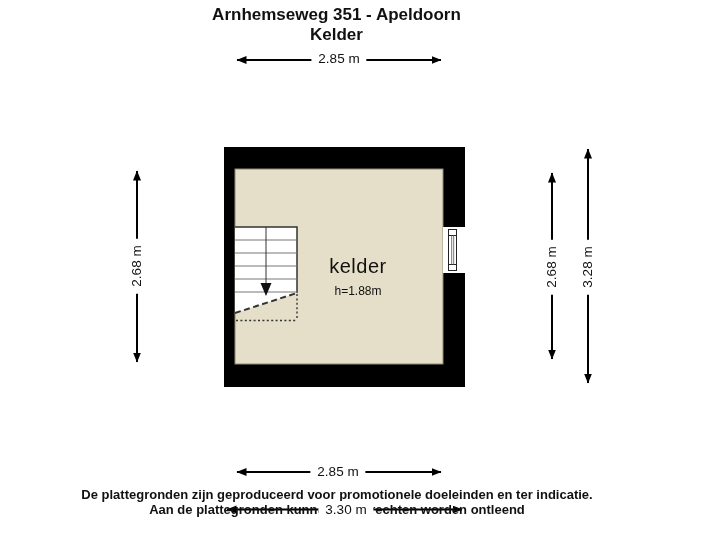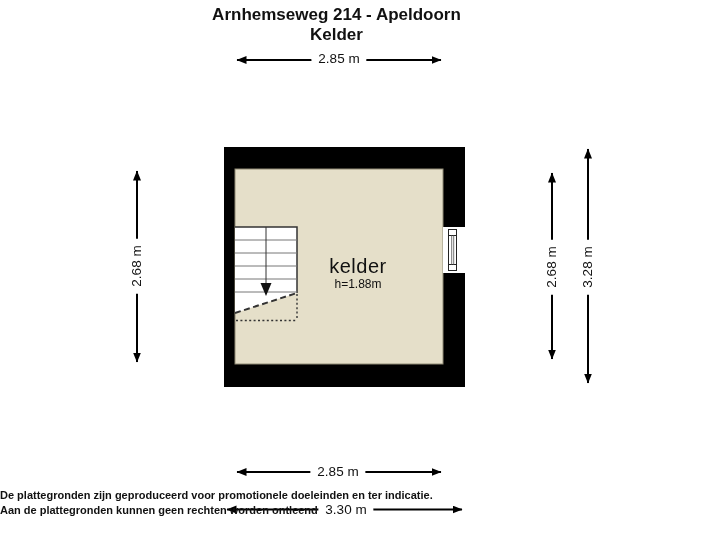--- a/index.html
+++ b/index.html
@@ -15,31 +15,31 @@
   .dim-label{
     position:absolute;background:#fff;border-radius:8px;padding:1px 7px;
     font-size:13.5px;line-height:16px;white-space:nowrap;z-index:4;color:#111;
   }
   .dim-h{transform:translate(-50%,-50%);}
   .dim-v{transform:translate(-50%,-50%) rotate(-90deg);}
   .room-label{
     left:288px;top:255px;width:140px;text-align:center;z-index:3;
   }
   .room-name{font-size:20px;line-height:22px;letter-spacing:0.5px;}
-  .room-height{font-size:12px;line-height:13px;margin-top:1px;}
+  .room-height{font-size:12px;line-height:13px;margin-top:8px;}
   .footer{
-    left:0;top:488px;width:674px;text-align:left;z-index:2;
-    font-size:11px;font-weight:bold;line-height:14.5px;color:#111;
+    left:0;top:488px;width:674px;text-align:center;z-index:2;
+    font-size:13px;font-weight:bold;line-height:14.5px;color:#111;
   }
 </style>
 </head>
 <body>
 
 <div class="abs title-wrap">
-  <div class="title">Arnhemseweg 214 - Apeldoorn</div>
+  <div class="title">Arnhemseweg 351 - Apeldoorn</div>
   <div class="subtitle">Kelder</div>
 </div>
 
 <svg class="abs plan-svg" viewBox="0 0 720 540" xmlns="http://www.w3.org/2000/svg">
   <defs>
     <marker id="ah-end" markerWidth="11" markerHeight="9" refX="9.5" refY="4" orient="auto" markerUnits="userSpaceOnUse">
       <path d="M0,0 L10,4 L0,8 z" fill="#000"></path>
     </marker>
     <marker id="ah-start" markerWidth="11" markerHeight="9" refX="9.5" refY="4" orient="auto-start-reverse" markerUnits="userSpaceOnUse">
       <path d="M0,0 L10,4 L0,8 z" fill="#000"></path>

